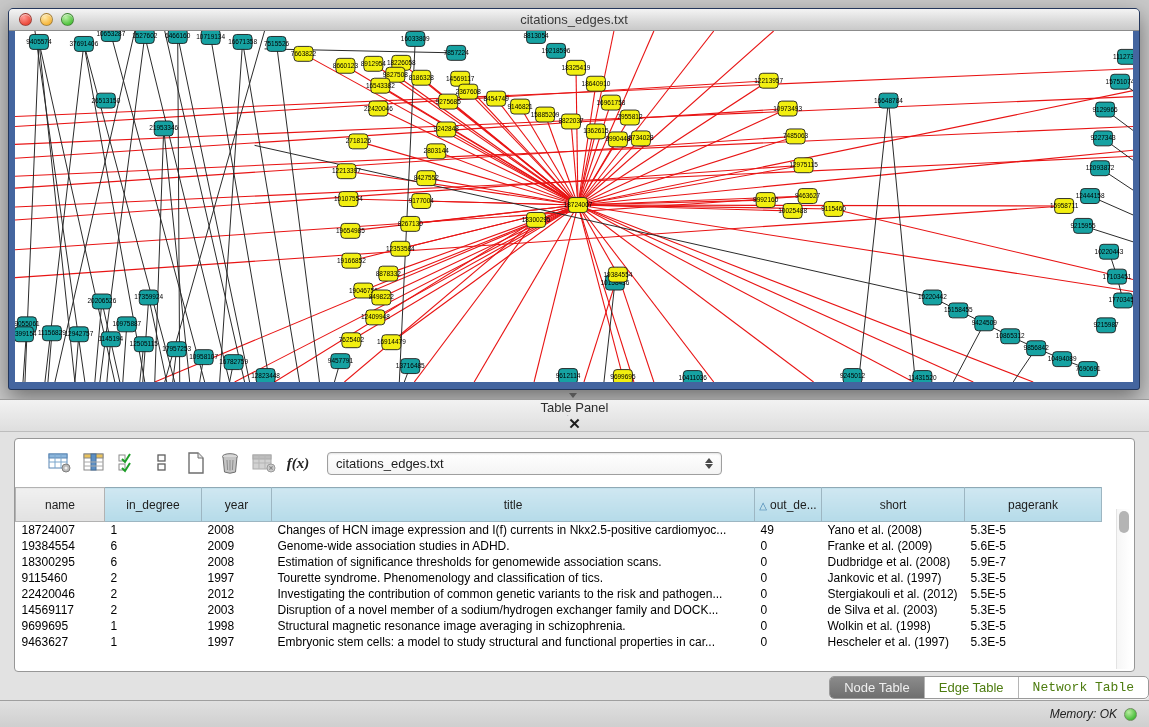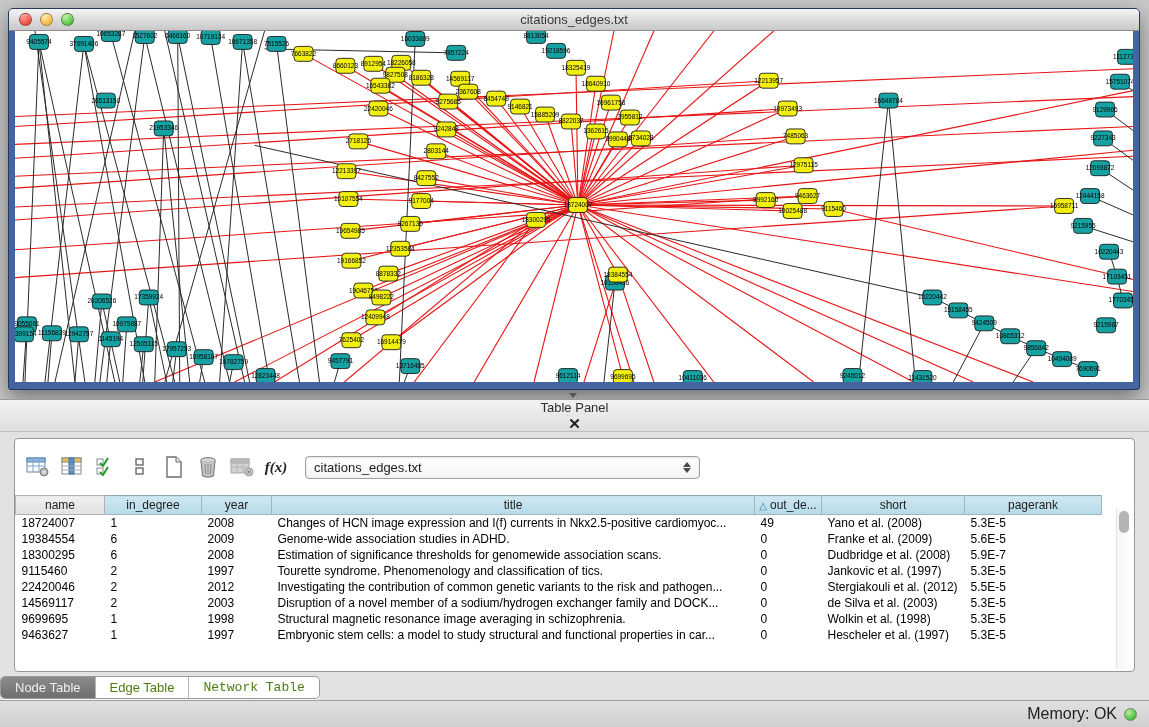--- a/index.html
+++ b/index.html
@@ -33,58 +33,58 @@
   .panel-header { height:33px; background:linear-gradient(#f2f2f2,#dedede);
     border-top:1px solid #9a9a9a; border-bottom:1px solid #bdbdbd;
     display:flex; align-items:center; padding:0 12px;flex-direction:column; }
   .panel-title { font-size:13px; color:#2e2e2e; }
   .panel-header .spacer { flex:1; }
   .float-icon { width:16px; height:14px; margin-right:14px; cursor:pointer; }
   .close-x { font-size:15px; font-weight:bold; color:#1c1c1c; cursor:pointer; line-height:1; }
 
   .inner-panel { position:absolute; left:14px; top:39px; width:1121px; height:234px;
     background:#ffffff; border:1px solid #979797; border-radius:4px; overflow:hidden; }
-  .toolbar { height:56px; display:flex; align-items:center; padding:0 6px; gap:0; }
+  .toolbar { height:48px; display:flex; align-items:center; padding:0 28px; gap:0; }
   .tb-btn { width:34px; height:30px; display:flex; align-items:center; justify-content:center; cursor:pointer; }
   .fx { font-style:italic; font-family:"Liberation Serif", serif; font-size:15px; font-weight:bold; color:#222; }
   .tbl-select { margin-left:12px; width:395px; height:23px; border:1px solid #9f9f9f; border-radius:4px;
     background:linear-gradient(#ffffff,#f4f4f4); display:flex; align-items:center; padding:0 8px;
     font-size:13px; color:#1d1d1d; box-shadow:inset 0 1px 2px rgba(0,0,0,.12); cursor:pointer; }
   .tbl-select .val { flex:1; }
   .spin { display:flex; flex-direction:column; gap:1px; align-items:center; }
   .spin i { border-left:4px solid transparent; border-right:4px solid transparent; display:block; }
   .spin .up { border-bottom:5px solid #4a4a4a; }
   .spin .dn { border-top:5px solid #4a4a4a; }
 
   table.data { border-collapse:collapse; table-layout:fixed; width:1086px; font-size:12px; }
-  table.data th { height:19px; font-weight:normal; color:#1d1d1d; text-align:center;
+  table.data th { height:34px; font-weight:normal; color:#1d1d1d; text-align:center;
     background:linear-gradient(#cfe7f1,#b5dbe9); border:1px solid #9db6c2; border-top:1px solid #8fa9b5;
     overflow:hidden; white-space:nowrap; }
   table.data th.first { background:linear-gradient(#f0f0f0,#e2e2e2); border-color:#b2b2b2; }
   .sort-tri { display:inline-block; color:#3f7fae; font-size:10px; margin-right:3px; }
   table.data td { height:16px; padding:0 0 0 6px; color:#000; white-space:nowrap; overflow:hidden;
     text-overflow:ellipsis; border:none; }
   table.data tr { cursor:default; }
   .scrollbar { position:absolute; right:3px; top:70px; width:15px; height:160px;
     background:linear-gradient(90deg,#f6f6f6,#ffffff); border-left:1px solid #e3e3e3; }
   .scroll-thumb { position:absolute; left:2px; top:2px; width:10px; height:22px;
     background:#b4b4b4; border-radius:6px; }
 
-  .tabs-row { position:absolute; left:0; right:0; top:277px; display:flex; justify-content:flex-start; }
+  .tabs-row { position:absolute; left:0; right:0; top:277px; display:flex; justify-content:flex-end; }
   .seg { display:flex; border:1px solid #9a9a9a; border-radius:5px; overflow:hidden;
     background:#ffffff; box-shadow:0 1px 0 rgba(255,255,255,.7); }
   .seg .tab { padding:3px 14px; font-size:13px; color:#4d7c0f; border-right:1px solid #b5b5b5; cursor:pointer; }
   .seg .tab:last-child { border-right:none;font-family:Liberation Mono, monospace; }
   .seg .tab.active { background:linear-gradient(#8b8b8b,#6f6f6f); color:#efefef; }
 
   
   .statusbar { position:absolute; left:0; top:700px; width:1149px; height:27px;
     background:linear-gradient(#e0e0e0,#cfcfcf); border-top:1px solid #9f9f9f;
     display:flex; align-items:center; justify-content:flex-end; padding:0 12px; gap:7px; }
-  .mem-label { font-size:16px; color:#222; }
+  .mem-label { font-size:12px; color:#222;font-style:italic; }
   .mem-dot { width:13px; height:13px; border-radius:50%; border:1px solid #6f8f60;
     background:radial-gradient(circle at 35% 30%, #b9eda0, #43bb35 75%); }
 </style>
 </head>
 <body>
 
 <div class="net-window">
   <div class="titlebar">
     <div class="traffic">
       <span class="light red"></span>

